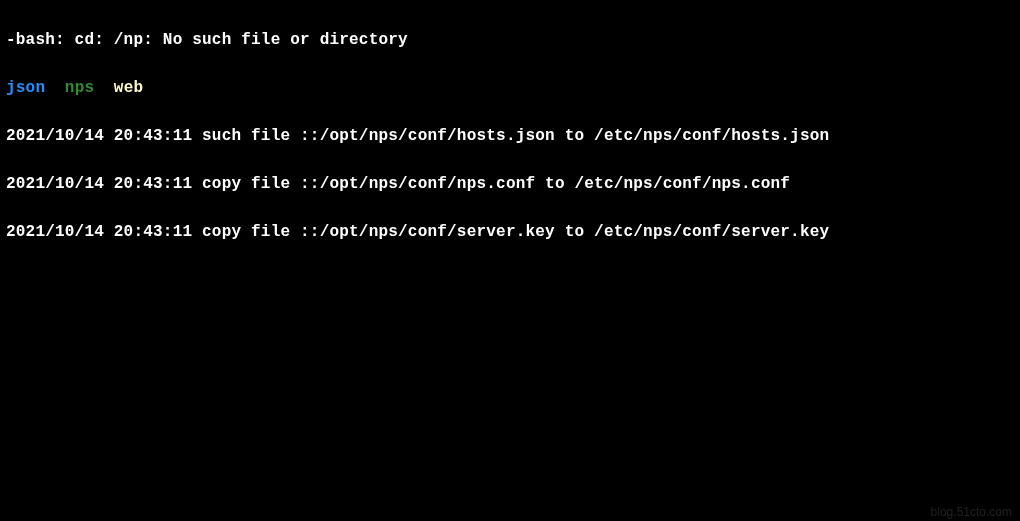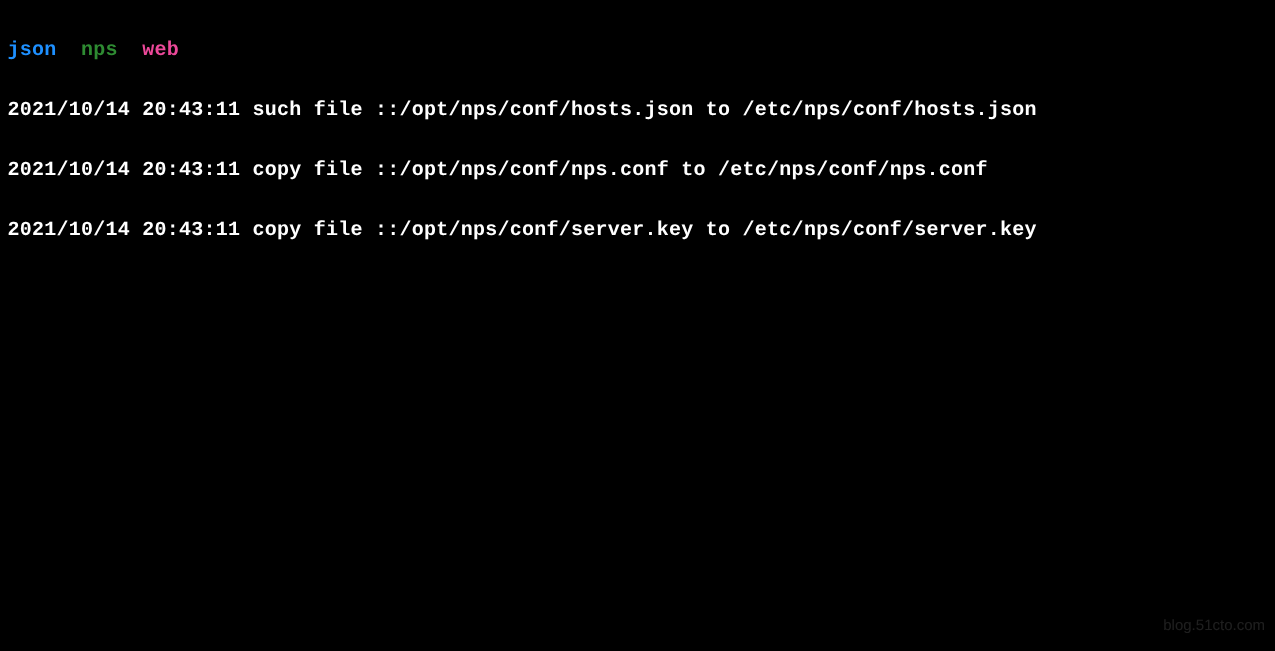--- a/index.html
+++ b/index.html
@@ -15,36 +15,37 @@
     font-size: 16px;
     line-height: 24px;
     color: #fff;
     white-space: pre;
     padding: 4px 6px;
     letter-spacing: 0.2px;
     font-weight: bold;
   }
   .cyan   { color: #1E90FF; }
   .green  { color: #2E8B32; }
-  .purple { color: #ec4899; }
+  .purple { color: #fef9c3; }
   .row { display: block; }
   .watermark {
     position: absolute;
-    bottom: 14px;
+    bottom: 2px;
     right: 8px;
     font-family: sans-serif;
     font-size: 12px;
     color: rgba(255,255,255,0.12);
     pointer-events: none;
   }
 </style>
 </head>
 <body>
 
 <div class="terminal">
+<span class="row">-bash: cd: /np: No such file or directory</span>
 <span class="row"><span class="cyan">json</span><span>  </span><span class="green">nps</span><span>  </span><span class="purple">web</span></span>
 <span class="row"><span>2021/10/14 20:43:11 </span><span>such file ::/opt/nps/conf/hosts.json to /etc/nps/conf/hosts.json</span></span>
 <span class="row"><span>2021/10/14 20:43:11 </span><span>copy file ::/opt/nps/conf/nps.conf to /etc/nps/conf/nps.conf</span></span>
 <span class="row"><span>2021/10/14 20:43:11 </span><span>copy file ::/opt/nps/conf/server.key to /etc/nps/conf/server.key</span></span>
 
 
 
 
 
 

